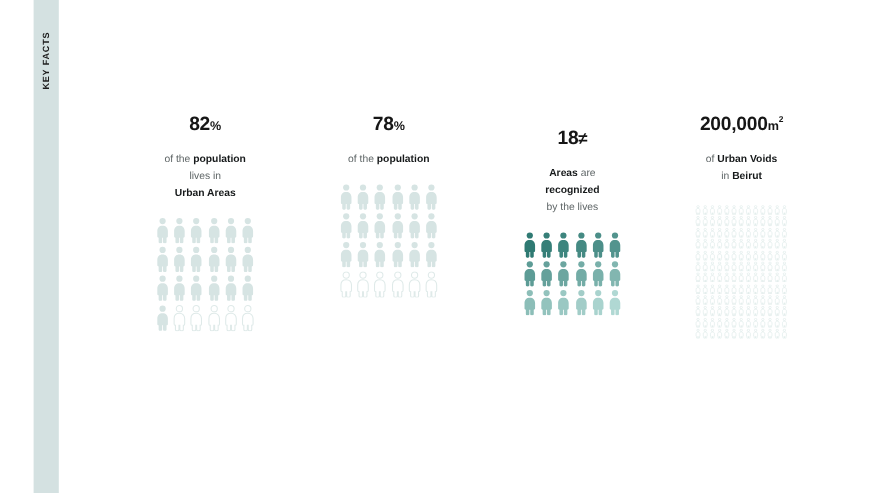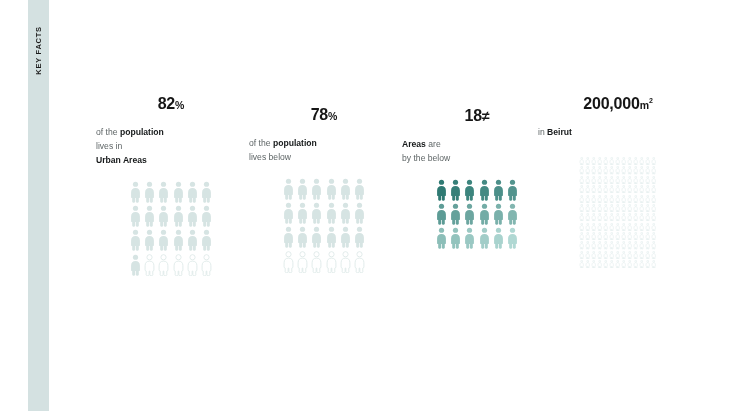--- a/index.html
+++ b/index.html
@@ -45,21 +45,21 @@
     left: 96px;
     top: 96px;
     width: 580px;
     height: 230px;
   }
   .stat-col {
     position: absolute;
     top: 0;
   }
   .stat-col.c0 { left: 0px;   width: 150px; }
-  .stat-col.c1 { left: 153px; width: 150px; margin-top: 11px; }
+  .stat-col.c1 { left: 153px; width: 150px; }
   .stat-col.c2 { left: 306px; width: 150px; margin-top: 12px; }
   .stat-col.c3 { left: 442px; width: 160px; }
 
   .stat-headline {
     text-align: center;
     font-size: 16px;
     font-weight: bold;
     color: #161616;
     letter-spacing: -0.2px;
     line-height: 1;
@@ -75,21 +75,21 @@
     vertical-align: super;
     font-weight: bold;
   }
   .stat-headline .ne {
     font-size: 14px;
     font-weight: bold;
   }
 
   .stat-lines {
     margin-top: 9px;
-    text-align: left;
+    text-align: center;
     font-size: 8.6px;
     line-height: 14px;
     color: #5e6566;
   }
   .stat-lines .em {
     font-weight: bold;
     color: #16191a;
   }
 
   
@@ -249,21 +249,20 @@
             <circle cx="11" cy="6.5" r="5.2" fill="none" stroke="#dfeae9" stroke-width="1.8"></circle>
             <path d="M11 14.2 C5.4 14.2 2.2 17.6 2.2 23.2 L2.2 31.8 C2.2 33.4 3.1 34.2 4.4 34.2 L4.4 41.2 C4.4 42.6 5.3 43.4 6.6 43.4 L8.2 43.4 C9.5 43.4 10.3 42.6 10.3 41.2 L10.3 34.2 L11.7 34.2 L11.7 41.2 C11.7 42.6 12.5 43.4 13.8 43.4 L15.4 43.4 C16.7 43.4 17.6 42.6 17.6 41.2 L17.6 34.2 C18.9 34.2 19.8 33.4 19.8 31.8 L19.8 23.2 C19.8 17.6 16.6 14.2 11 14.2 Z" fill="none" stroke="#dfeae9" stroke-width="1.8"></path>
           </svg>
         </div>
       </div>
     </div>
     <div class="stat-col c1">
       <div class="stat-headline"><span>78</span><span class="unit">%</span></div>
       <div class="stat-lines">
         <div><span>of the </span><span class="em">population</span></div>
-        <div><span>lives below</span></div>
       </div>
       <div class="picto">
         <div class="picto-row">
           <svg viewBox="0 0 22 44" class="picto-fig">
             <circle cx="11" cy="6.5" r="5.2" fill="#d6e4e3"></circle>
             <path d="M11 14.2 C5.4 14.2 2.2 17.6 2.2 23.2 L2.2 31.8 C2.2 33.4 3.1 34.2 4.4 34.2 L4.4 41.2 C4.4 42.6 5.3 43.4 6.6 43.4 L8.2 43.4 C9.5 43.4 10.3 42.6 10.3 41.2 L10.3 34.2 L11.7 34.2 L11.7 41.2 C11.7 42.6 12.5 43.4 13.8 43.4 L15.4 43.4 C16.7 43.4 17.6 42.6 17.6 41.2 L17.6 34.2 C18.9 34.2 19.8 33.4 19.8 31.8 L19.8 23.2 C19.8 17.6 16.6 14.2 11 14.2 Z" fill="#d6e4e3"></path>
           </svg>
           <svg viewBox="0 0 22 44" class="picto-fig">
             <circle cx="11" cy="6.5" r="5.2" fill="#d6e4e3"></circle>
             <path d="M11 14.2 C5.4 14.2 2.2 17.6 2.2 23.2 L2.2 31.8 C2.2 33.4 3.1 34.2 4.4 34.2 L4.4 41.2 C4.4 42.6 5.3 43.4 6.6 43.4 L8.2 43.4 C9.5 43.4 10.3 42.6 10.3 41.2 L10.3 34.2 L11.7 34.2 L11.7 41.2 C11.7 42.6 12.5 43.4 13.8 43.4 L15.4 43.4 C16.7 43.4 17.6 42.6 17.6 41.2 L17.6 34.2 C18.9 34.2 19.8 33.4 19.8 31.8 L19.8 23.2 C19.8 17.6 16.6 14.2 11 14.2 Z" fill="#d6e4e3"></path>
@@ -362,21 +361,22 @@
             <circle cx="11" cy="6.5" r="5.2" fill="none" stroke="#dfeae9" stroke-width="1.8"></circle>
             <path d="M11 14.2 C5.4 14.2 2.2 17.6 2.2 23.2 L2.2 31.8 C2.2 33.4 3.1 34.2 4.4 34.2 L4.4 41.2 C4.4 42.6 5.3 43.4 6.6 43.4 L8.2 43.4 C9.5 43.4 10.3 42.6 10.3 41.2 L10.3 34.2 L11.7 34.2 L11.7 41.2 C11.7 42.6 12.5 43.4 13.8 43.4 L15.4 43.4 C16.7 43.4 17.6 42.6 17.6 41.2 L17.6 34.2 C18.9 34.2 19.8 33.4 19.8 31.8 L19.8 23.2 C19.8 17.6 16.6 14.2 11 14.2 Z" fill="none" stroke="#dfeae9" stroke-width="1.8"></path>
           </svg>
         </div>
       </div>
     </div>
     <div class="stat-col c2">
       <div class="stat-headline"><span>18</span><span class="ne">≠</span></div>
       <div class="stat-lines">
         <div><span class="em">Areas</span><span> are</span></div>
-        <div><span>by the below</span></div>
+        <div><span class="em">recognized</span></div>
+        <div><span>by the lives</span></div>
       </div>
       <div class="picto">
         <div class="picto-row">
           <svg viewBox="0 0 22 44" class="picto-fig">
             <circle cx="11" cy="6.5" r="5.2" fill="rgb(47,122,115)"></circle>
             <path d="M11 14.2 C5.4 14.2 2.2 17.6 2.2 23.2 L2.2 31.8 C2.2 33.4 3.1 34.2 4.4 34.2 L4.4 41.2 C4.4 42.6 5.3 43.4 6.6 43.4 L8.2 43.4 C9.5 43.4 10.3 42.6 10.3 41.2 L10.3 34.2 L11.7 34.2 L11.7 41.2 C11.7 42.6 12.5 43.4 13.8 43.4 L15.4 43.4 C16.7 43.4 17.6 42.6 17.6 41.2 L17.6 34.2 C18.9 34.2 19.8 33.4 19.8 31.8 L19.8 23.2 C19.8 17.6 16.6 14.2 11 14.2 Z" fill="rgb(47,122,115)"></path>
           </svg>
           <svg viewBox="0 0 22 44" class="picto-fig">
             <circle cx="11" cy="6.5" r="5.2" fill="rgb(54,127,120)"></circle>
             <path d="M11 14.2 C5.4 14.2 2.2 17.6 2.2 23.2 L2.2 31.8 C2.2 33.4 3.1 34.2 4.4 34.2 L4.4 41.2 C4.4 42.6 5.3 43.4 6.6 43.4 L8.2 43.4 C9.5 43.4 10.3 42.6 10.3 41.2 L10.3 34.2 L11.7 34.2 L11.7 41.2 C11.7 42.6 12.5 43.4 13.8 43.4 L15.4 43.4 C16.7 43.4 17.6 42.6 17.6 41.2 L17.6 34.2 C18.9 34.2 19.8 33.4 19.8 31.8 L19.8 23.2 C19.8 17.6 16.6 14.2 11 14.2 Z" fill="rgb(54,127,120)"></path>
@@ -448,20 +448,21 @@
           <svg viewBox="0 0 22 44" class="picto-fig">
             <circle cx="11" cy="6.5" r="5.2" fill="rgb(176,216,211)"></circle>
             <path d="M11 14.2 C5.4 14.2 2.2 17.6 2.2 23.2 L2.2 31.8 C2.2 33.4 3.1 34.2 4.4 34.2 L4.4 41.2 C4.4 42.6 5.3 43.4 6.6 43.4 L8.2 43.4 C9.5 43.4 10.3 42.6 10.3 41.2 L10.3 34.2 L11.7 34.2 L11.7 41.2 C11.7 42.6 12.5 43.4 13.8 43.4 L15.4 43.4 C16.7 43.4 17.6 42.6 17.6 41.2 L17.6 34.2 C18.9 34.2 19.8 33.4 19.8 31.8 L19.8 23.2 C19.8 17.6 16.6 14.2 11 14.2 Z" fill="rgb(176,216,211)"></path>
           </svg>
         </div>
       </div>
     </div>
     <div class="stat-col c3">
       <div class="stat-headline"><span>200,000</span><span class="unit">m</span><span class="sup">2</span></div>
       <div class="stat-lines">
+        <div><span>of </span><span class="em">Urban Voids</span></div>
         <div><span>in </span><span class="em">Beirut</span></div>
       </div>
       <div class="texture">
         <div class="tex-row">
           <svg viewBox="0 0 22 44" class="tex-fig">
             <circle cx="11" cy="6.5" r="5.2" fill="none" stroke="#dbe8e7" stroke-width="2.6"></circle>
             <path d="M11 14.2 C5.4 14.2 2.2 17.6 2.2 23.2 L2.2 31.8 C2.2 33.4 3.1 34.2 4.4 34.2 L4.4 41.2 C4.4 42.6 5.3 43.4 6.6 43.4 L8.2 43.4 C9.5 43.4 10.3 42.6 10.3 41.2 L10.3 34.2 L11.7 34.2 L11.7 41.2 C11.7 42.6 12.5 43.4 13.8 43.4 L15.4 43.4 C16.7 43.4 17.6 42.6 17.6 41.2 L17.6 34.2 C18.9 34.2 19.8 33.4 19.8 31.8 L19.8 23.2 C19.8 17.6 16.6 14.2 11 14.2 Z" fill="none" stroke="#dbe8e7" stroke-width="2.6"></path>
           </svg>
           <svg viewBox="0 0 22 44" class="tex-fig">
             <circle cx="11" cy="6.5" r="5.2" fill="none" stroke="#dbe8e7" stroke-width="2.6"></circle>

